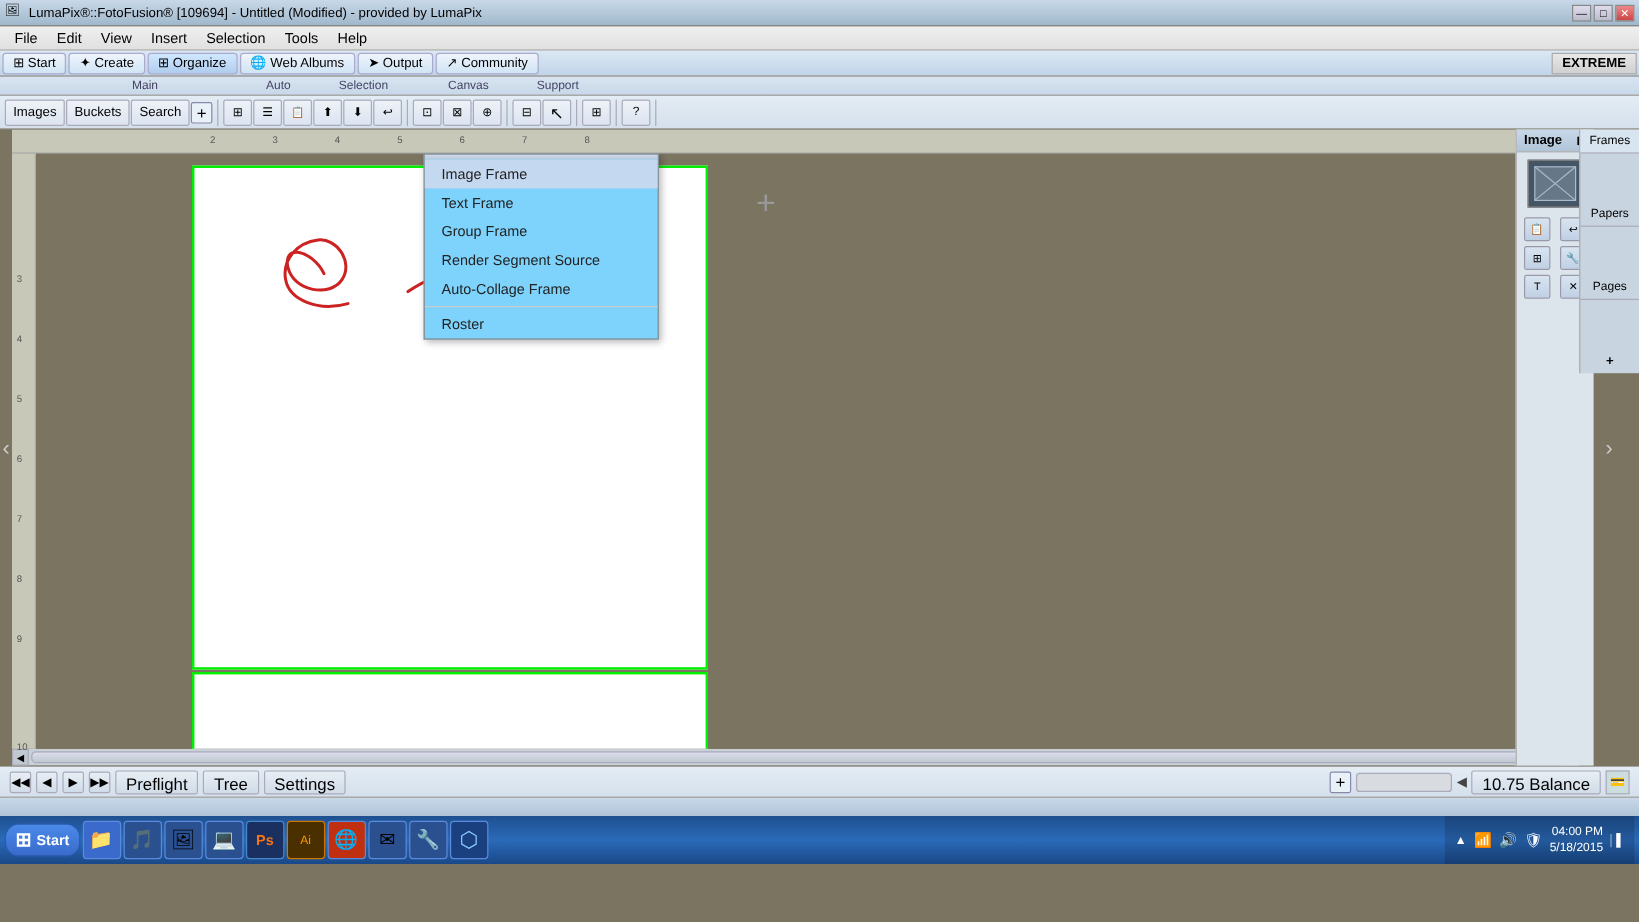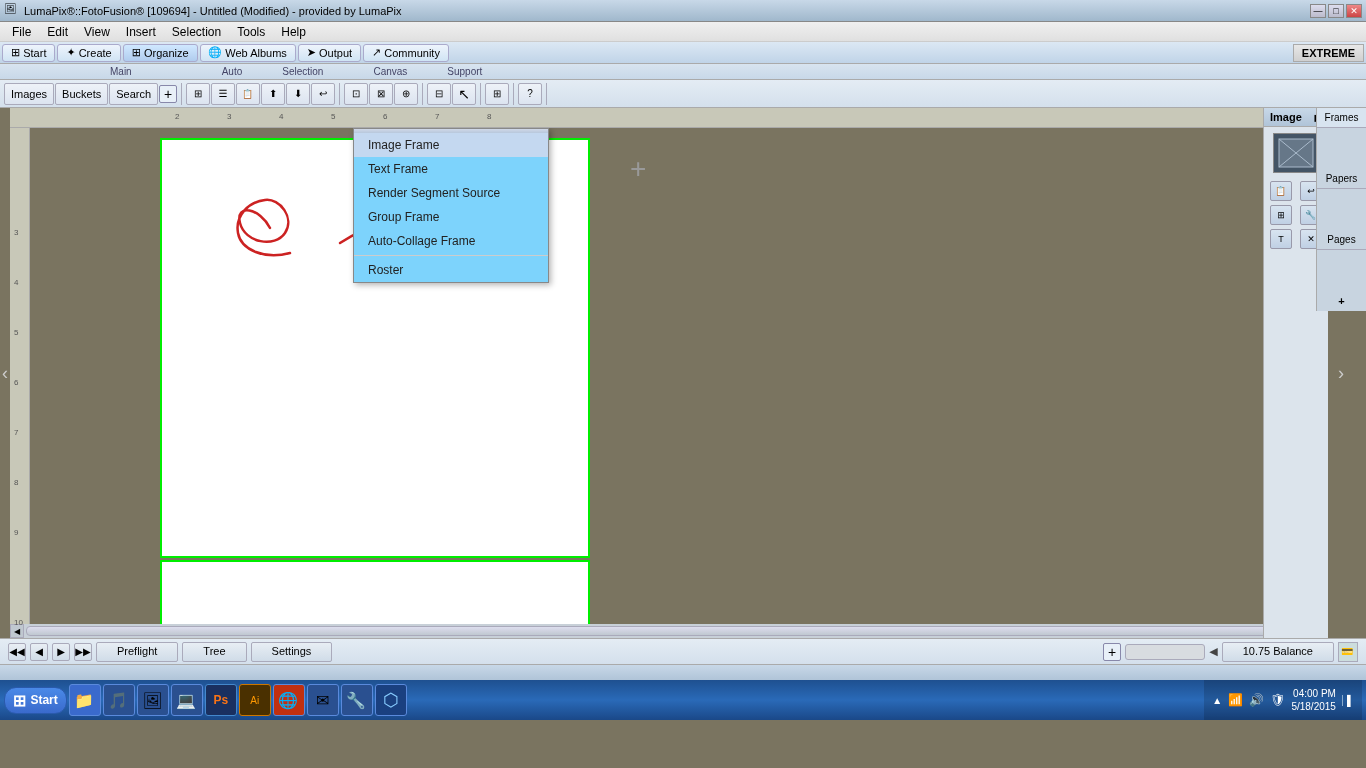--- a/index.html
+++ b/index.html
@@ -319,26 +319,26 @@
       height: 28px;
       background: linear-gradient(to bottom, #e4ecf4, #d4e0ec);
       display: flex;
       align-items: center;
       justify-content: flex-end;
       padding: 0 8px;
       gap: 4px;
       border-top: 1px solid #aaa;
     }
     .bottom-btn {
-      padding: 2px 20px;
+      padding: 2px 8px;
       height: 20px;
       background: linear-gradient(to bottom, #e8eef4, #d0dce8);
       border: 1px solid #aab;
       border-radius: 2px;
-      font-size: 11px;
+      font-size: 14px;
       cursor: pointer;
     }
     .bottom-nav-btn {
       width: 18px; height: 18px;
       background: linear-gradient(to bottom, #e8eef4, #d0dce8);
       border: 1px solid #aab;
       border-radius: 2px;
       font-size: 10px;
       cursor: pointer;
       display: flex; align-items: center; justify-content: center;
@@ -568,22 +568,22 @@
           <path d="M 310 115 C 340 95, 370 90, 405 108" stroke="#cc2222" stroke-width="2.5" fill="none" stroke-linecap="round"></path>
 
           <path d="M 405 108 C 420 102, 440 115, 460 125 C 470 130, 475 138, 468 142" stroke="#cc2222" stroke-width="2.5" fill="none" stroke-linecap="round"></path>
           <path d="M 468 142 C 472 148, 460 155, 455 148" stroke="#cc2222" stroke-width="2.5" fill="none" stroke-linecap="round"></path>
         </svg>
 
         <div id="dropdown-menu" style="position:absolute; left:280px; top:0px;">
           <div class="menu-header"></div>
           <div class="drop-item highlighted">Image Frame</div>
           <div class="drop-item">Text Frame</div>
+          <div class="drop-item">Group Frame</div>
           <div class="drop-item">Render Segment Source</div>
-          <div class="drop-item">Group Frame</div>
           <div class="drop-item">Auto-Collage Frame</div>
           <div class="drop-separator"></div>
           <div class="drop-item">Roster</div>
         </div>
       </div>
     </div>
 
     <div id="h-scrollbar" style="height:14px; background:#c8d0d8; display:flex; align-items:center;">
       <div class="scroll-arrow">◀</div>
       <div class="scroll-thumb"></div>

